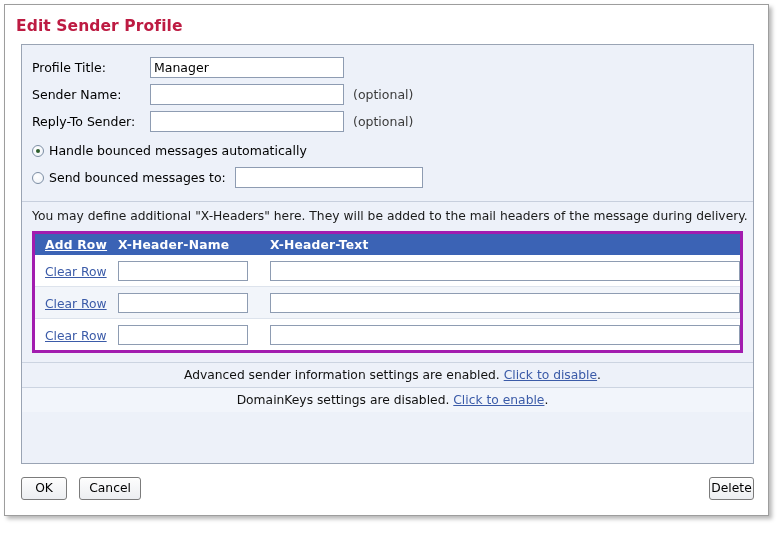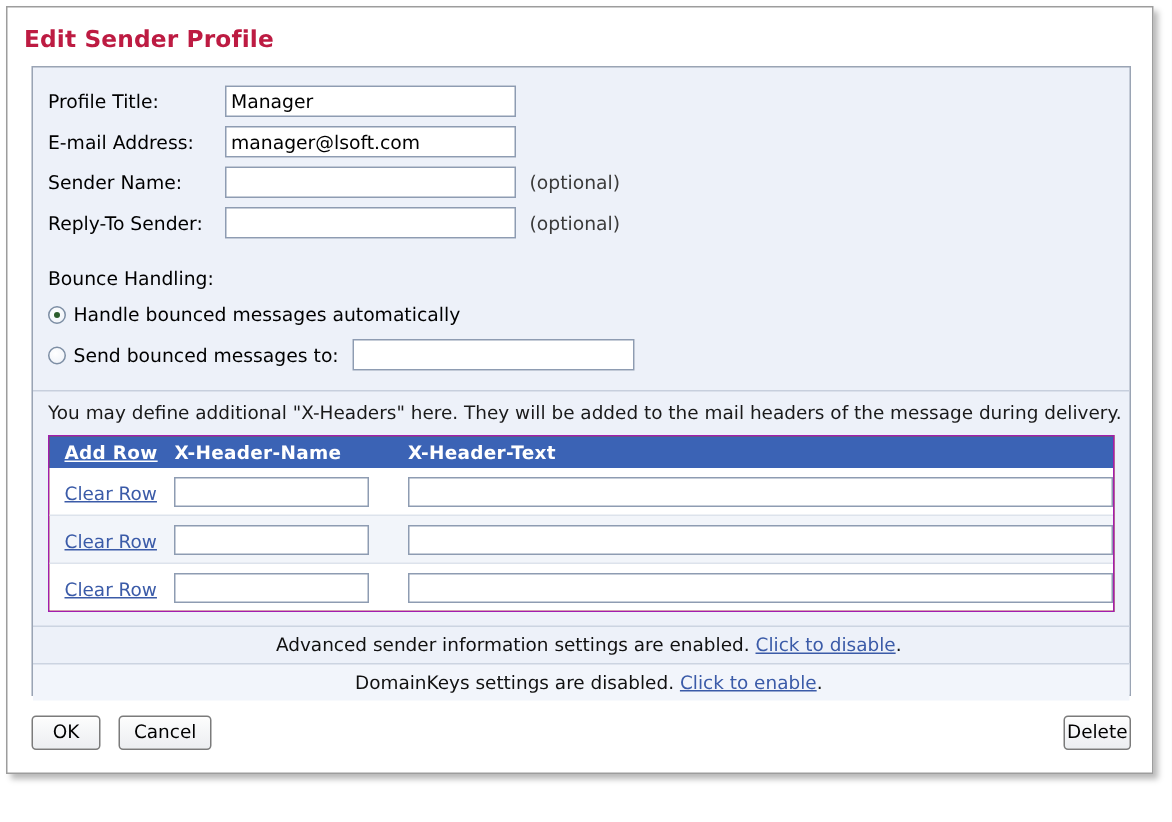--- a/index.html
+++ b/index.html
@@ -138,22 +138,22 @@
   }
   .adv-desc {
     font-size: 12.3px;
     color: #1a1a1a;
     padding: 7px 0 0 10px;
   }
 
   
   .tbl-wrap {
     margin: 8px 10px 0 10px;
-    border: 1px solid #a21caf;
-    background: #a16207;
+    border: 3px solid #a21caf;
+    background: #000000;
     box-sizing: border-box;
   }
   table.xh {
     width: 100%;
     border-collapse: collapse;
   }
   table.xh thead th {
     background: #3b63b5;
     color: #ffffff;
     font-size: 12.3px;
@@ -253,40 +253,34 @@
   <div class="panel">
 
     <div class="form-area">
 
       <div class="form-row">
         <span class="form-label">Profile Title:</span>
         <input class="txt w-main" type="text" value="Manager" style="">
         <span class="optional"></span>
       </div>
 
-      <div class="form-row">
-        <span class="form-label">E-mail Address:</span>
-        <input class="txt w-main" type="text" value="manager@lsoft.com" style="">
-        <span class="optional"></span>
-      </div>
 
       <div class="form-row">
         <span class="form-label">Sender Name:</span>
         <input class="txt w-main" type="text" value="" style="">
         <span class="optional">(optional)</span>
       </div>
 
       <div class="form-row">
         <span class="form-label">Reply-To Sender:</span>
         <input class="txt w-main" type="text" value="" style="">
         <span class="optional">(optional)</span>
       </div>
     </div>
 
-    <div class="bounce-head">Bounce Handling:</div>
 
     <div class="radio-row">
       <span class="radio checked"></span>
       <span>Handle bounced messages automatically</span>
     </div>
 
     <div class="radio-row">
       <span class="radio"></span>
       <span>Send bounced messages to:</span>
       <input class="txt" type="text" value="" style="">

